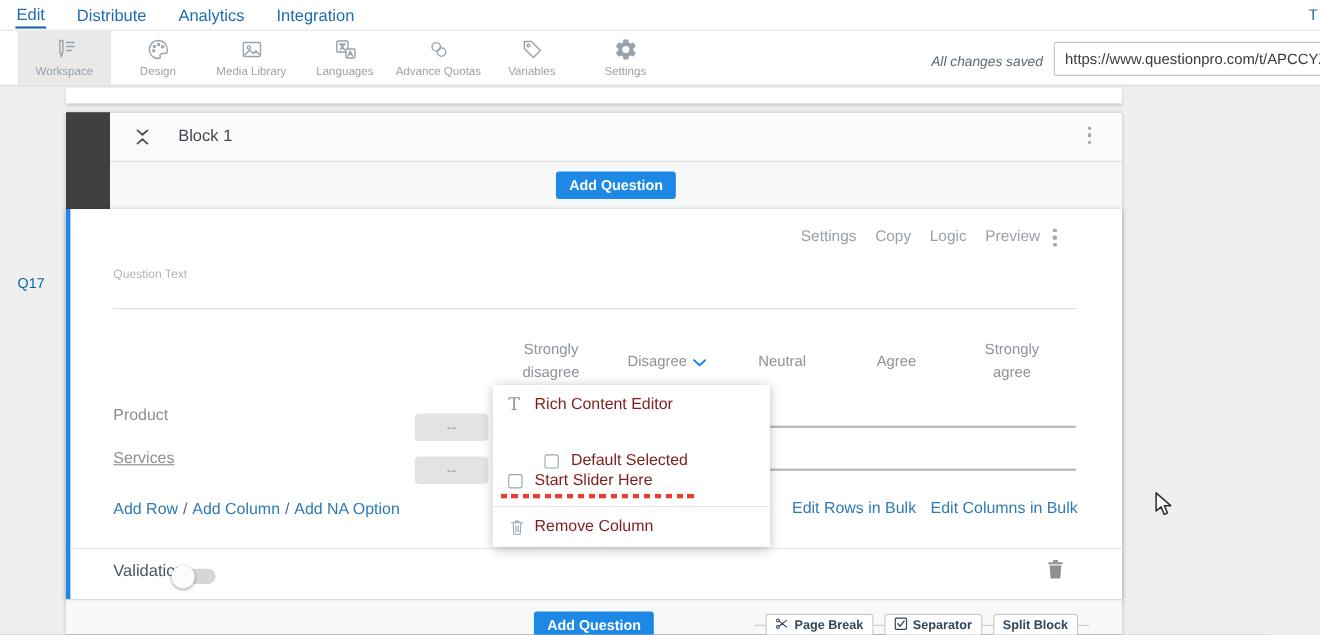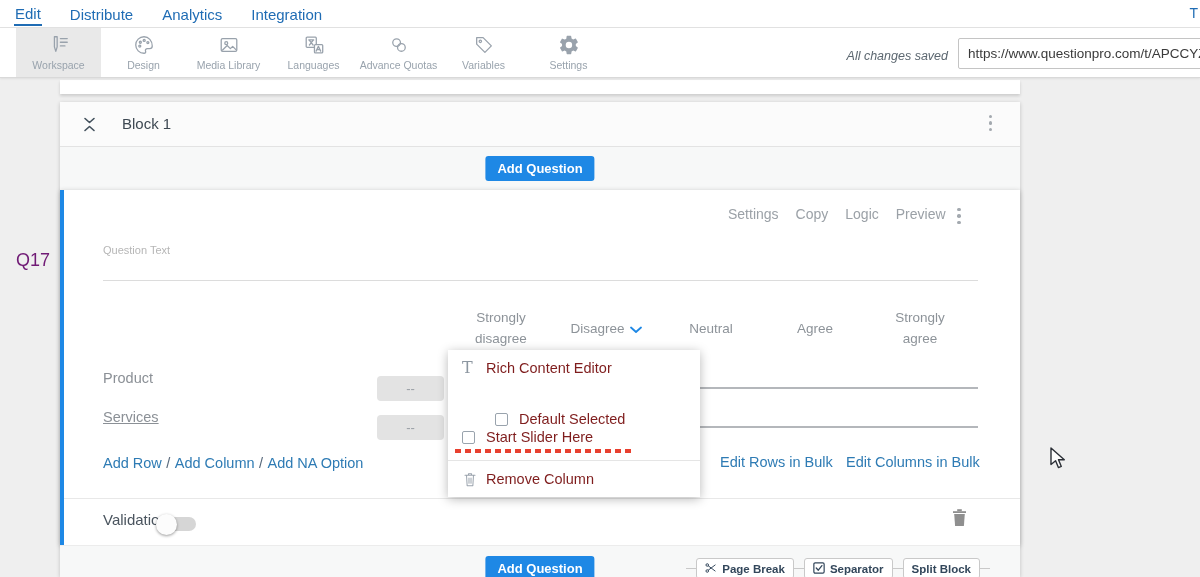--- a/index.html
+++ b/index.html
@@ -17,32 +17,32 @@
   .tb-item { width:85px; display:flex; flex-direction:column; align-items:center; justify-content:center; gap:3px; cursor:pointer; }
   .tb-item.active { background:#e9e9e9; }
   .tb-icon { height:22px; display:flex; align-items:center; }
   .tb-icon svg { stroke:#99a2ac; fill:none; stroke-width:1.4; stroke-linecap:round; stroke-linejoin:round; }
   .tb-label { font-size:10.5px; color:#99a3ad; white-space:nowrap; }
   .saved-status { position:absolute; right:252px; top:21px; font-style:italic; font-size:12.5px; color:#5c6770; }
   .url-input { position:absolute; left:958px; top:10px; width:260px; height:31px; border:1px solid #c4c4c4; border-radius:2px; padding:0 9px; font-size:13.5px; color:#3a3a3a; font-family:"Liberation Sans",sans-serif; background:#fff; }
 
   
   .prev-card { position:absolute; left:60px; top:80px; width:960px; height:14px; background:#fff; box-shadow:0 2px 3px rgba(0,0,0,.15); }
-  .block-card { position:absolute; left:60px; top:102px; width:960px; height:475px; background:#404040; box-shadow:0 1px 4px rgba(0,0,0,.2); }
+  .block-card { position:absolute; left:60px; top:102px; width:960px; height:475px; background:#404040; box-shadow:0 1px 4px rgba(0,0,0,.2);padding-left:40px; }
   .block-header { position:relative; height:45px; background:#fbfbfb; border-bottom:1px solid #e3e3e3; }
   .collapse-btn { position:absolute; left:22px; top:14px; cursor:pointer; }
   .block-title { position:absolute; left:62px; top:13px; font-size:15px; color:#3d4852; }
   .kebab { display:flex; flex-direction:column; align-items:center; cursor:pointer; padding:2px 4px; }
   .kebab i { display:block; width:3.5px; height:3.5px; border-radius:50%; background:#a3a9af; margin:1.6px 0; }
   .block-kebab { position:absolute; right:24px; top:9px; }
   .strip { position:relative; background:#f7f8f8; }
   .strip-top { height:43px; }
   .btn-primary { position:absolute; left:50%; transform:translateX(-50%); top:9px; height:25px; background:#1e88e5; color:#fff; font-size:13px; font-weight:bold; border:none; border-radius:3px; padding:0 12px; cursor:pointer; font-family:"Liberation Sans",sans-serif; }
 
-  .q-num { position:absolute; left:16px; top:250px; font-size:18px; color:#701a75; }
+  .q-num { position:absolute; left:16px; top:250px; font-size:13px; color:#0369a1; }
 
   
   .question-card { position:absolute; left:0; top:88px; width:960px; height:355px; background:#fff; border-left:4px solid #1e88e5; box-shadow:0 1px 5px rgba(0,0,0,.22); }
   .q-actions { position:absolute; left:664px; top:16px; display:flex; gap:17px; font-size:14px; color:#9ba1a7; }
   .q-actions span { cursor:pointer; }
   .q-kebab { position:absolute; left:889px; top:14px; }
   .q-text { position:absolute; left:39px; top:54px; font-size:11px; color:#b6b6b6; cursor:text; }
   .q-text-line { position:absolute; left:39px; top:90px; width:875px; height:1px; background:#dcdcdc; }
 
   .m-col { position:absolute; top:117px; width:86px; min-height:44px; display:flex; align-items:center; justify-content:center; text-align:center; font-size:13.5px; color:#8d9399; line-height:1.55; flex-wrap:wrap; gap:5px; }

